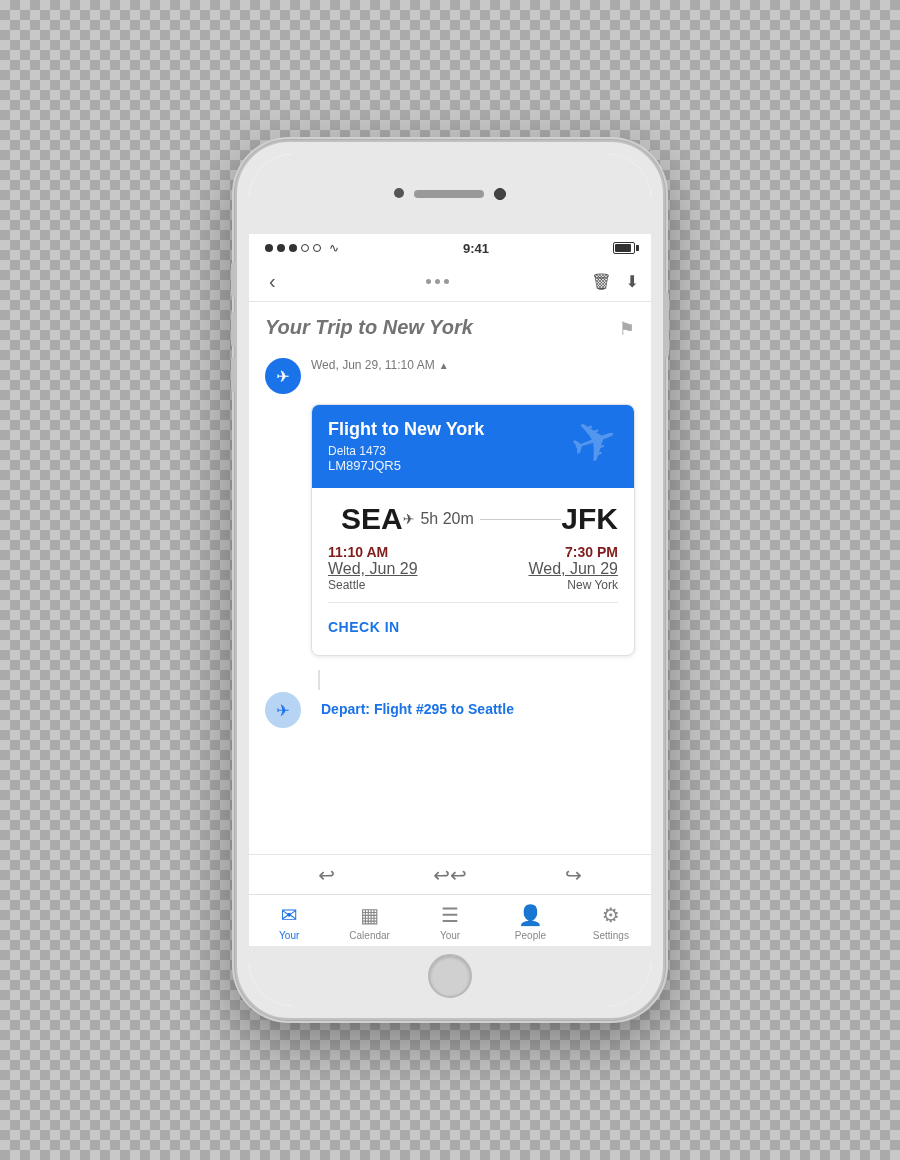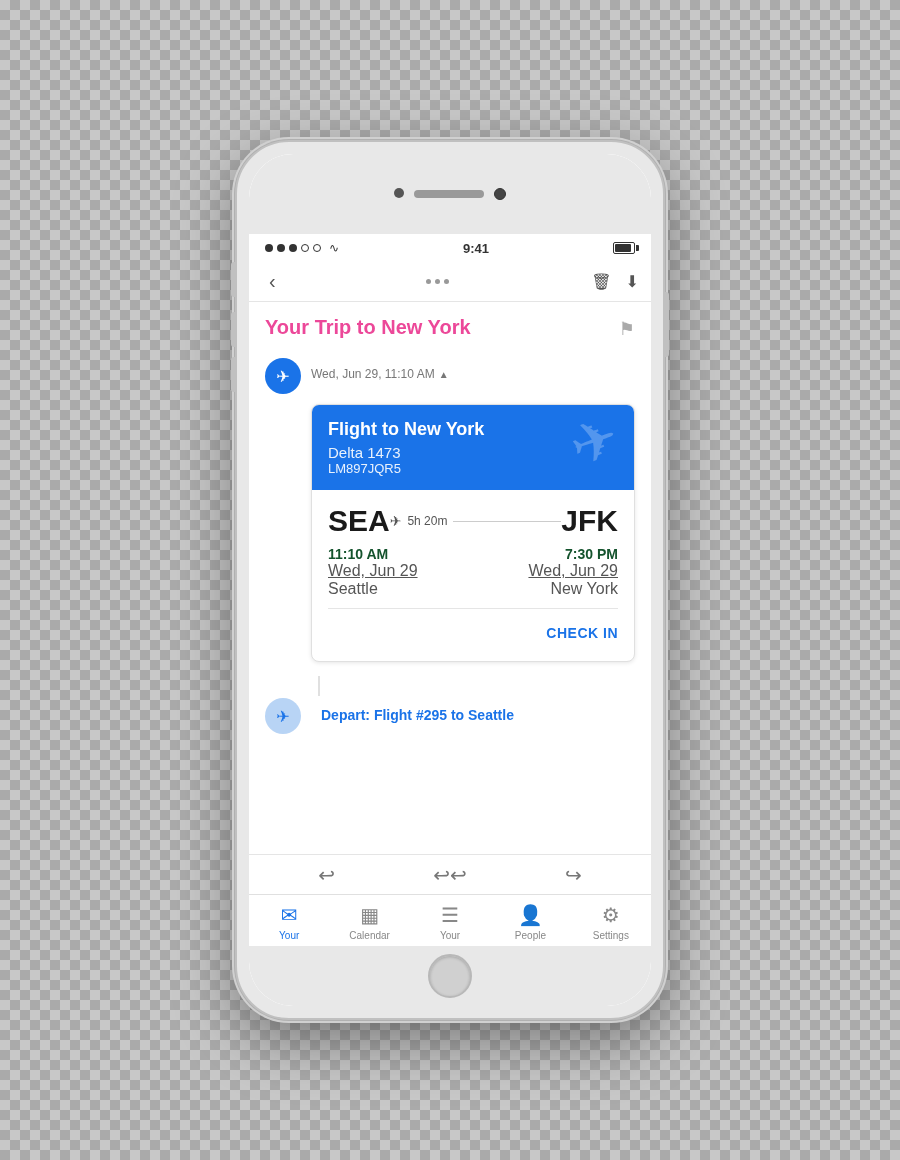--- a/index.html
+++ b/index.html
@@ -229,21 +229,22 @@
     .trip-header {
       display: flex;
       align-items: flex-start;
       justify-content: space-between;
       margin-bottom: 16px;
       margin-top: 4px;
     }
     .trip-title {
       font-size: 20px;
       font-weight: 700;
-      color: #ec4899;
+      color: #737373;
+      font-style: italic;
     }
     .flag-icon {
       color: #aaa;
       font-size: 18px;
       margin-top: 2px;
     }
 
     
     .flight-item {
       display: flex;
@@ -285,21 +286,21 @@
       color: #1a73e8;
       font-size: 14px;
       font-weight: 600;
       display: flex;
       align-items: center;
       gap: 6px;
     }
     .flight-date {
       color: #777;
       font-size: 12px;
-      margin-top: 11px;
+      margin-top: 2px;
       display: flex;
       align-items: center;
       gap: 4px;
     }
     .chevron-up {
       color: #777;
       font-size: 10px;
     }
 
     
@@ -320,21 +321,21 @@
       justify-content: space-between;
       align-items: flex-start;
     }
     .ticket-title {
       color: white;
       font-size: 18px;
       font-weight: 700;
     }
     .ticket-airline {
       color: rgba(255,255,255,0.9);
-      font-size: 15px;
+      font-size: 12px;
       margin-top: 4px;
     }
     .ticket-code {
       color: rgba(255,255,255,0.9);
       font-size: 13px;
       margin-top: 0;
     }
     .plane-watermark {
       color: rgba(255,255,255,0.25);
       font-size: 56px;
@@ -342,39 +343,40 @@
       margin-top: -10px;
     }
 
     .ticket-body {
       padding: 14px 16px;
     }
     .route-row {
       display: flex;
       align-items: center;
       margin-bottom: 8px;
+      margin-left: 13px;
     }
     .airport-code {
       font-size: 30px;
       font-weight: 700;
       color: #1a1a1a;
     }
     .route-middle {
       display: flex;
       align-items: center;
       gap: 6px;
       flex: 1;
       justify-content: center;
     }
     .route-plane {
       font-size: 14px;
       color: #555;
     }
     .route-duration {
-      font-size: 12px;
+      font-size: 16px;
       color: #555;
     }
     .route-line {
       flex: 1;
       height: 1px;
       background: #ccc;
     }
 
     .times-row {
       display: flex;
@@ -382,39 +384,39 @@
     }
     .time-block {
       flex: 1;
     }
     .time-block.right {
       text-align: right;
     }
     .time-text {
       font-size: 14px;
       font-weight: 600;
-      color: #14532d;
+      color: #7f1d1d;
     }
     .time-date {
       font-size: 16px;
       color: #555;
       text-decoration: underline;
     }
     .time-city {
-      font-size: 16px;
+      font-size: 12px;
       color: #555;
     }
 
     .ticket-divider {
       height: 1px;
       background: #e5e5e5;
       margin: 10px 0;
     }
     .check-in-btn {
-      text-align: right;
+      text-align: left;
       color: #1a73e8;
       font-size: 14px;
       font-weight: 700;
       letter-spacing: 0.5px;
       padding: 6px 0;
       cursor: pointer;
     }
 
     
     .second-flight {

